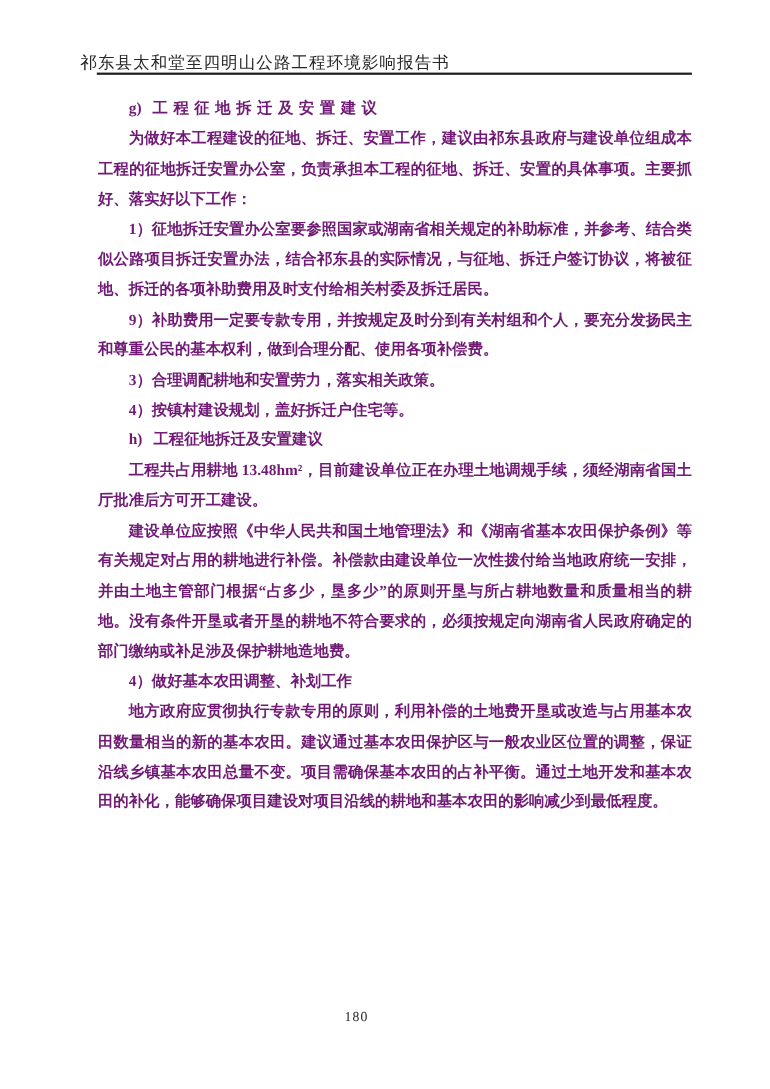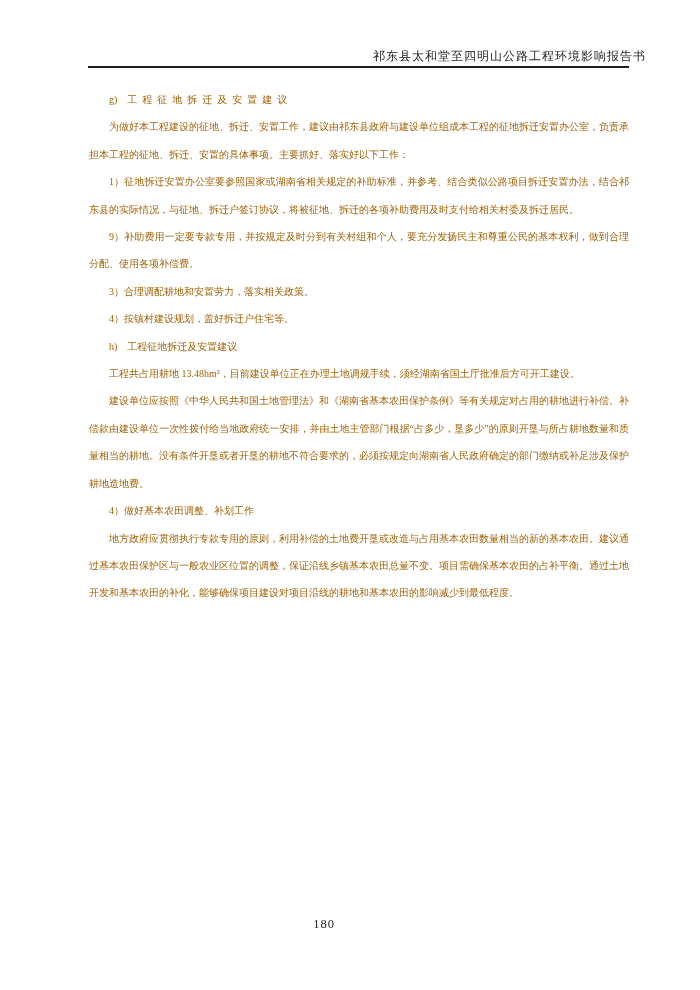--- a/index.html
+++ b/index.html
@@ -6,39 +6,39 @@
   body {
     width: 700px; height: 990px;
     background: #ffffff;
     overflow: hidden;
     position: relative;
     font-family: "Liberation Serif", "DejaVu Serif", serif;
     color: #1e1e1e;
   }
   .page { position: absolute; inset: 0; background: #ffffff; }
   .running-header {
-    position: absolute; top: 48px; left: 106px; width: 540px;
-    text-align: right;
-    font-size: 12px; letter-spacing: 1px; color: #262626;
+    position: absolute; top: 48px; left: 73px; width: 540px;
+    font-size: 15px; letter-spacing: 1px; color: #262626;
     white-space: nowrap;
   }
   .header-rule {
     position: absolute; top: 66px; left: 88px; width: 541px; height: 2px;
     background: #1c1c1c;
   }
   .content {
     position: absolute; top: 86px; left: 89px; width: 540px;
   }
   .para {
     margin: 0;
-    font-size: 10px;
+    font-size: 14px;
     line-height: 27.4px;
     text-align: justify;
     text-indent: 2em;
-    color: #a16207;
+    color: #701a75;
+    font-weight: bold;
   }
   .para.heading { text-align: left; }
   .marker { margin-right: 10px; }
   .h-spaced { letter-spacing: 5px; }
   .page-number {
     position: absolute; top: 917px; left: 0; width: 648px;
     text-align: center;
     font-size: 12.5px; letter-spacing: 1px; color: #262626;
   }
 </style>

